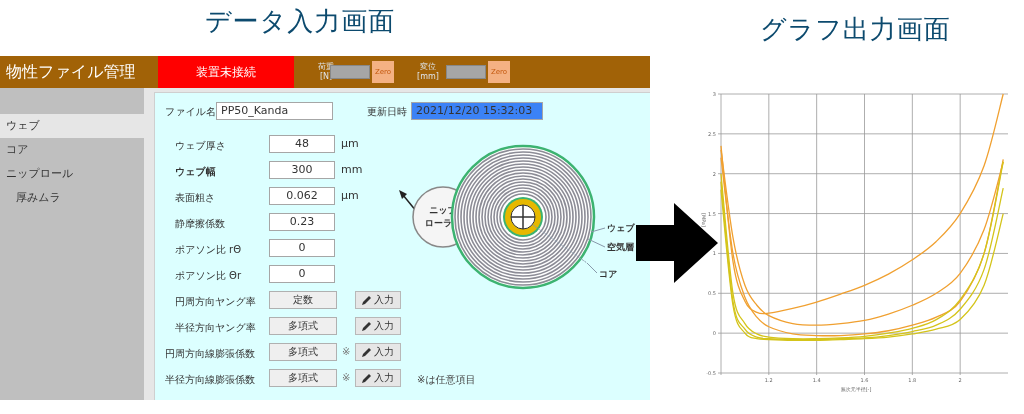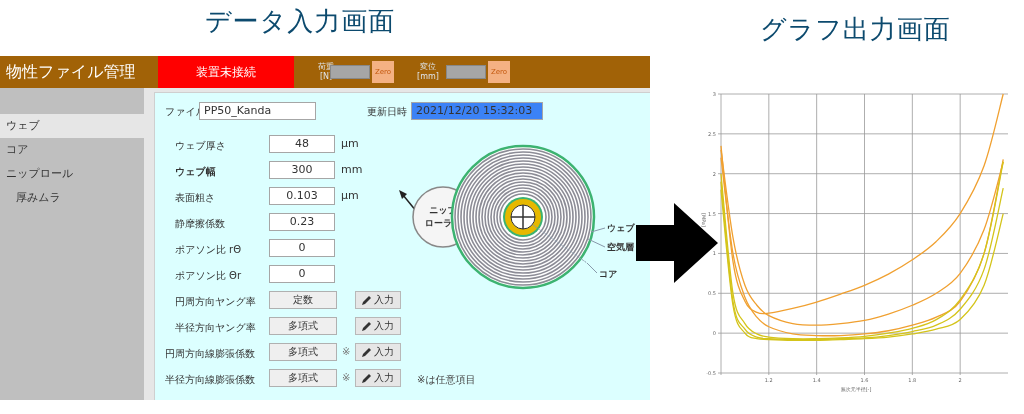--- a/index.html
+++ b/index.html
@@ -69,34 +69,34 @@
   <div class="sidebar">
     <div class="side-item active" style="top:26px;">ウェブ</div>
     <div class="side-item" style="top:50px;">コア</div>
     <div class="side-item" style="top:74px;">ニップロール</div>
     <div class="side-item" style="top:98px;padding-left:16px;">厚みムラ</div>
   </div>
   <div class="side-scroll"></div>
 
   <div class="panel">
     <div class="lbl" style="left:10px;top:12px;">ファイル名</div>
-    <div class="input" style="left:44px;top:9px;width:117px;">PP50_Kanda</div>
+    <div class="input" style="left:61px;top:9px;width:117px;">PP50_Kanda</div>
     <div class="lbl" style="left:212px;top:12px;">更新日時</div>
     <div class="input readonly" style="left:256px;top:9px;width:132px;">2021/12/20 15:32:03</div>
 
     <div class="lbl" style="left:20px;top:46px;">ウェブ厚さ</div>
     <div class="input center" style="left:114px;top:42px;width:66px;">48</div>
     <div class="unit" style="left:186px;top:44px;">μm</div>
 
     <div class="lbl" style="left:20px;top:72px;font-weight:bold;">ウェブ幅</div>
     <div class="input center" style="left:114px;top:68px;width:66px;">300</div>
     <div class="unit" style="left:186px;top:70px;">mm</div>
 
     <div class="lbl" style="left:20px;top:98px;">表面粗さ</div>
-    <div class="input center" style="left:114px;top:94px;width:66px;">0.103</div>
+    <div class="input center" style="left:114px;top:94px;width:66px;">0.062</div>
     <div class="unit" style="left:186px;top:96px;">μm</div>
 
     <div class="lbl" style="left:20px;top:124px;">静摩擦係数</div>
     <div class="input center" style="left:114px;top:120px;width:66px;">0.23</div>
 
     <div class="lbl" style="left:20px;top:150px;">ポアソン比 rΘ</div>
     <div class="input center" style="left:114px;top:146px;width:66px;">0</div>
 
     <div class="lbl" style="left:20px;top:176px;">ポアソン比 Θr</div>
     <div class="input center" style="left:114px;top:172px;width:66px;">0</div>

